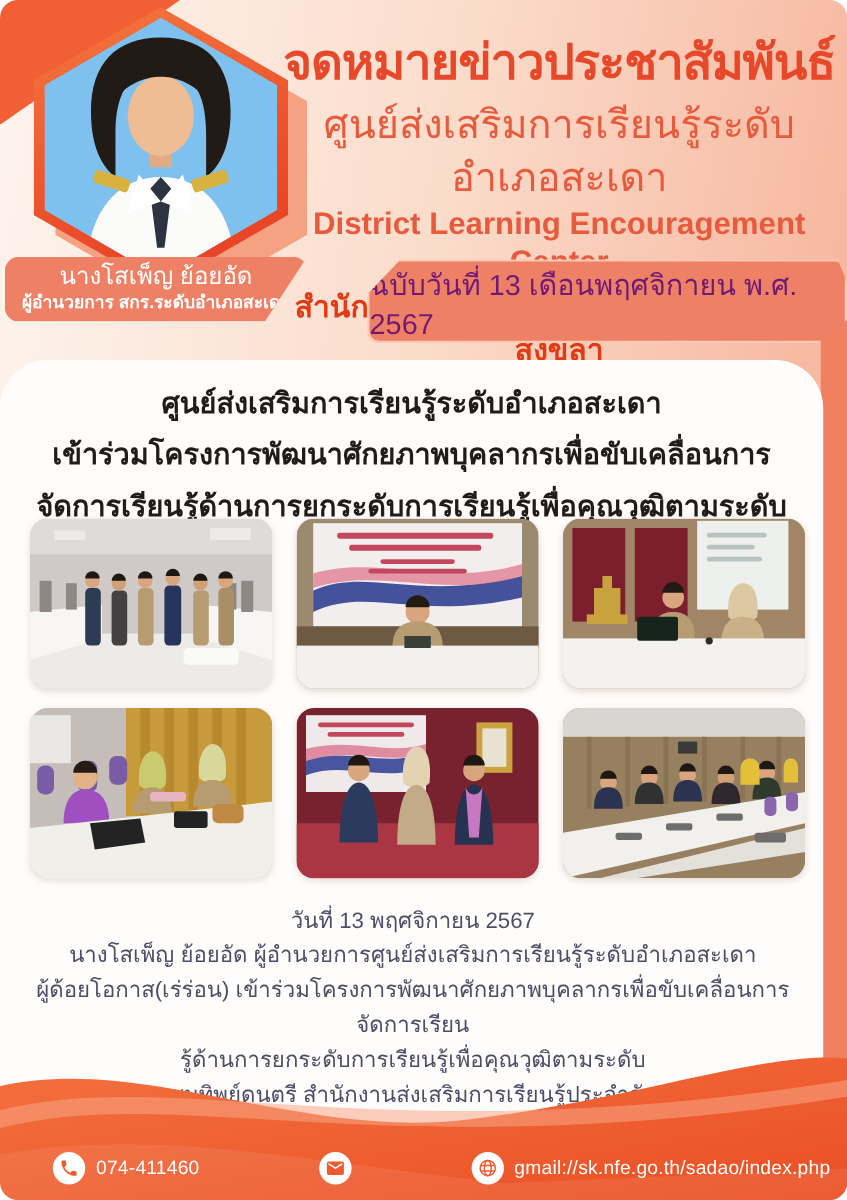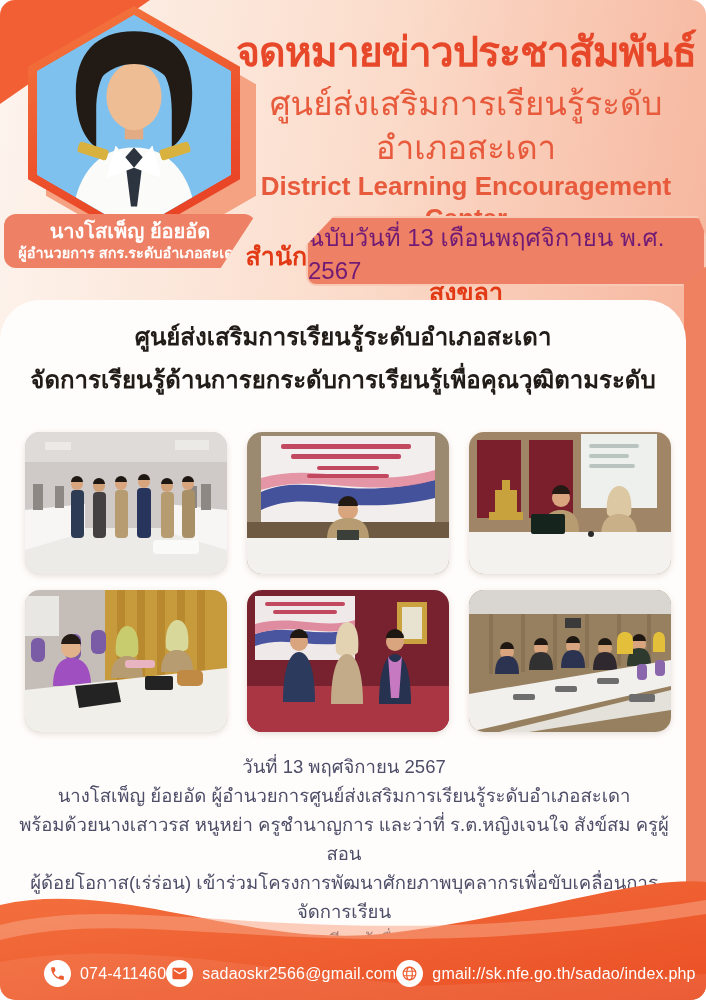--- a/index.html
+++ b/index.html
@@ -27,21 +27,21 @@
   .h-title{font-size:41px;font-weight:800;color:#e8482a;letter-spacing:-1px;line-height:56px;}
   .h-sub-th{font-size:33px;font-weight:400;color:#e85a3c;line-height:44px;margin-top:2px;}
   .h-sub-en{font-size:26px;font-weight:700;color:#e85a3c;line-height:32px;}
   .h-office{font-size:25px;font-weight:800;color:#e23a15;line-height:36px;margin-top:4px;}
   
   .director-box{
     position:absolute;left:4px;top:214px;width:252px;height:54px;background:#ee8165;
     border-radius:12px;clip-path:polygon(0 0,100% 0,86% 100%,0 100%);
     color:#ffffff;text-align:center;padding-top:5px;
   }
-  .director-name{font-size:20px;font-weight:700;line-height:24px;}
+  .director-name{font-size:20px;font-weight:400;line-height:24px;}
   .director-pos{font-size:14.5px;font-weight:700;line-height:20px;}
   
   .issue-banner{
     position:absolute;left:306px;top:216px;width:400px;height:70px;background:#ee8165;
     border:2px solid #f8c9b4;border-radius:10px;
     clip-path:polygon(7% 0,98% 0,100% 28%,100% 72%,94% 100%,0 100%,0 42%);
     display:flex;align-items:center;justify-content:center;
   }
   .issue-banner span{color:#701a75;font-size:24px;font-weight:400;}
   
@@ -107,20 +107,21 @@
     <div class="director-pos">ผู้อำนวยการ สกร.ระดับอำเภอสะเดา</div>
   </div>
 
   <div class="issue-banner">
     <span>ฉบับวันที่ 13 เดือนพฤศจิกายน พ.ศ. 2567</span>
   </div>
 
   <div class="panel">
     <div class="article-title">
       <div>ศูนย์ส่งเสริมการเรียนรู้ระดับอำเภอสะเดา</div>
+      <div>เข้าร่วมโครงการพัฒนาศักยภาพบุคลากรเพื่อขับเคลื่อนการ</div>
       <div>จัดการเรียนรู้ด้านการยกระดับการเรียนรู้เพื่อคุณวุฒิตามระดับ</div>
     </div>
 
     <div class="grid">
 
       <div class="photo">
         <svg viewBox="0 0 202 142" preserveAspectRatio="none">
           <rect width="202" height="142" fill="#cfcac7"></rect>
           <rect width="202" height="30" fill="#dedbd8"></rect>
           <rect x="150" y="8" width="34" height="10" fill="#eceae7"></rect>
@@ -313,21 +314,20 @@
               <rect x="128" y="88" width="22" height="6" rx="2"></rect>
               <rect x="160" y="104" width="26" height="8" rx="2"></rect>
             </g>
         </svg>
       </div>
     </div>
 
     <div class="body-text">
       <div>วันที่ 13 พฤศจิกายน 2567</div>
       <div>นางโสเพ็ญ ย้อยอัด ผู้อำนวยการศูนย์ส่งเสริมการเรียนรู้ระดับอำเภอสะเดา</div>
-      <div>พร้อมด้วยนางเสาวรส หนูหย่า ครูชำนาญการ และว่าที่ ร.ต.หญิงเจนใจ สังข์สม ครูผู้สอน</div>
       <div>ผู้ด้อยโอกาส(เร่ร่อน) เข้าร่วมโครงการพัฒนาศักยภาพบุคลากรเพื่อขับเคลื่อนการจัดการเรียน</div>
       <div>รู้ด้านการยกระดับการเรียนรู้เพื่อคุณวุฒิตามระดับ</div>
       <div>ณ ห้องประชุมทิพย์ดนตรี สำนักงานส่งเสริมการเรียนรู้ประจำจังหวัดสงขลา</div>
     </div>
   </div>
 
   <div class="footer">
     <svg class="wave" viewBox="0 0 706 130" preserveAspectRatio="none">
       <defs>
         <linearGradient id="og" x1="0" y1="0" x2="1" y2="1">
@@ -347,21 +347,20 @@
             </svg>
         </span>
         <span class="lbl">074-411460</span>
       </div>
       <div class="contact">
         <span class="circ">
           <svg viewBox="0 0 24 24">
               <path fill="#ee5c2f" d="M20 4H4c-1.1 0-2 .9-2 2v12c0 1.1.9 2 2 2h16c1.1 0 2-.9 2-2V6c0-1.1-.9-2-2-2zm0 4l-8 5-8-5V6l8 5 8-5v2z"></path>
             </svg>
         </span>
-        <span class="lbl">sadaoskr2566@gmail.com</span>
       </div>
       <div class="contact">
         <span class="circ">
           <svg viewBox="0 0 24 24" fill="none" stroke="#ee5c2f" stroke-width="1.7">
             <circle cx="12" cy="12" r="9"></circle>
             <ellipse cx="12" cy="12" rx="4" ry="9"></ellipse>
             <path d="M3.6 8.8h16.8M3.6 15.2h16.8"></path>
           </svg>
         </span>
         <span class="lbl">gmail://sk.nfe.go.th/sadao/index.php</span>

